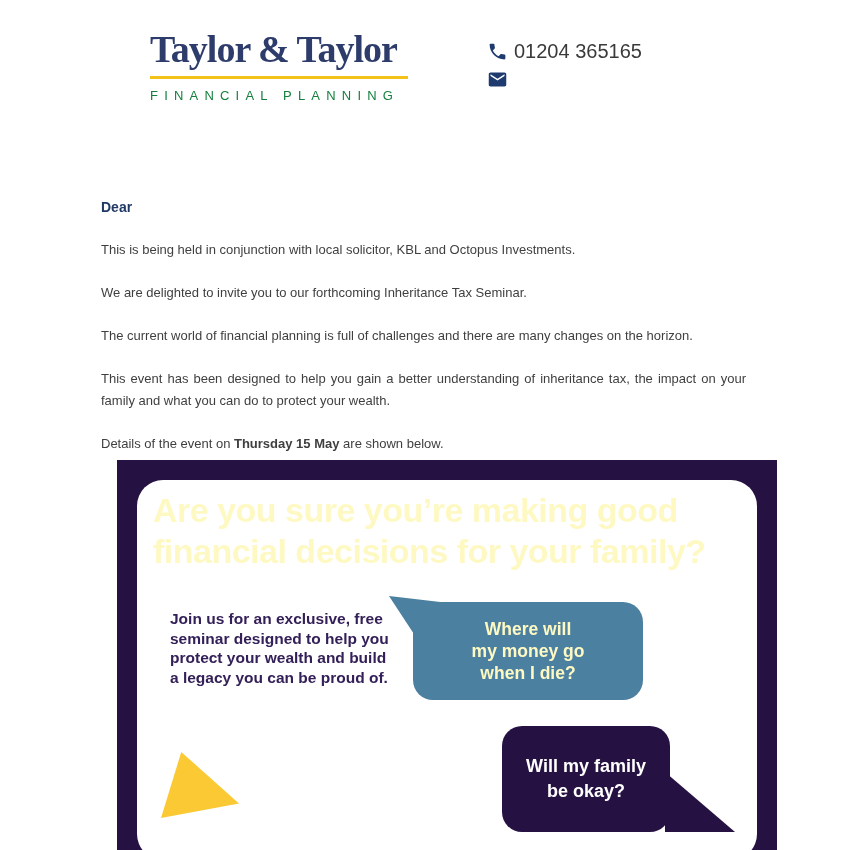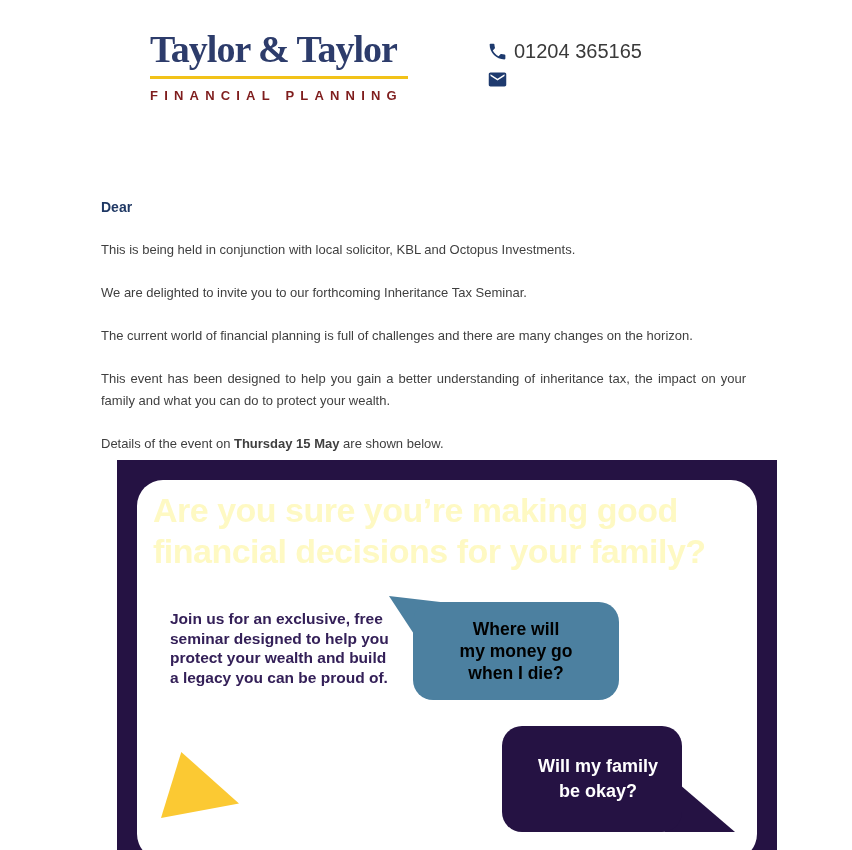--- a/index.html
+++ b/index.html
@@ -5,21 +5,21 @@
   html,body { margin:0; padding:0; background:#ffffff; }
   .page {
     position:relative; width:852px; height:850px; overflow:hidden;
     background:#ffffff; font-family:"Liberation Sans", sans-serif;
   }
 
   
   .logo { position:absolute; left:150px; top:28px; }
   .logo-title { font-size:38px; font-weight:bold; color:#2d3c6b; letter-spacing:-1px; line-height:42px;font-family:Liberation Serif, serif; }
   .logo-rule { width:258px; height:3px; background:#f2c218; margin-top:6px; }
-  .logo-sub { margin-top:9px; font-size:13px; font-weight:700; color:#7f1d1d; letter-spacing:6.2px; }
+  .logo-sub { margin-top:9px; font-size:13px; font-weight:400; color:#15803d; letter-spacing:6.2px; }
 
   .contact { position:absolute; left:487px; top:40px; }
   .contact-row { display:flex; align-items:center; gap:6px; margin-bottom:6px; }
   .contact-row svg { width:21px; height:21px; fill:#1e3a6e; flex:0 0 auto; }
   .contact-row span { font-size:20px; color:#3a3a3a; }
 
   
   .letter { position:absolute; left:101px; top:196px; width:645px; }
   .letter p { margin:0 0 21px 0; font-size:13px; line-height:22px; color:#3f3f3f; text-align:justify; }
   .letter .dear { font-size:14px; font-weight:bold; color:#1f3864; }
@@ -32,23 +32,23 @@
                  background:#ffffff; border-radius:26px; }
   .headline { position:absolute; left:36px; top:30px; margin:0; width:590px;
               font-size:34px; line-height:41px; font-weight:bold; letter-spacing:-0.5px;
               color:#fef9c3; white-space:pre-line; }
   .intro { position:absolute; left:37px; top:133px; margin:16px;
            font-size:15.5px; line-height:19.5px; font-weight:bold; color:#342058;
            white-space:pre-line; }
 
   .bubble { position:absolute; display:flex; align-items:center; justify-content:center;
             text-align:center; font-weight:bold; white-space:pre-line; border-radius:20px; }
-  .bubble-teal   { left:296px; top:142px; width:206px; height:98px;  background:#4c80a0; color:#000000; font-size:17.5px; line-height:22px; }
+  .bubble-teal   { left:296px; top:142px; width:230px; height:98px;  background:#4c80a0; color:#fef9c3; font-size:17.5px; line-height:22px; }
   .bubble-yellow { left:63px;  top:230px; width:205px; height:120px; background:#fbc933; color:#2e1b52; font-size:18px;  line-height:25px; }
-  .bubble-purple { left:385px; top:266px; width:168px; height:106px; background:#251243; color:#ffffff; font-size:18px;  line-height:25px;padding-left:12px; }
+  .bubble-purple { left:385px; top:266px; width:168px; height:106px; background:#251243; color:#ffffff; font-size:18px;  line-height:25px; }
 
   .tail { position:absolute; }
   .tail-teal   { left:272px; top:136px; width:62px; height:52px; background:#4c80a0;
                  clip-path:polygon(0 0, 100% 14%, 55% 100%); }
   .tail-yellow { left:44px;  top:292px; width:78px; height:66px; background:#fbc933;
                  clip-path:polygon(0 100%, 26% 0, 100% 78%); }
   .tail-purple { left:548px; top:312px; width:70px; height:60px; background:#251243;
                  clip-path:polygon(0 0, 100% 100%, 0 100%); }
 </style>
 </head>

